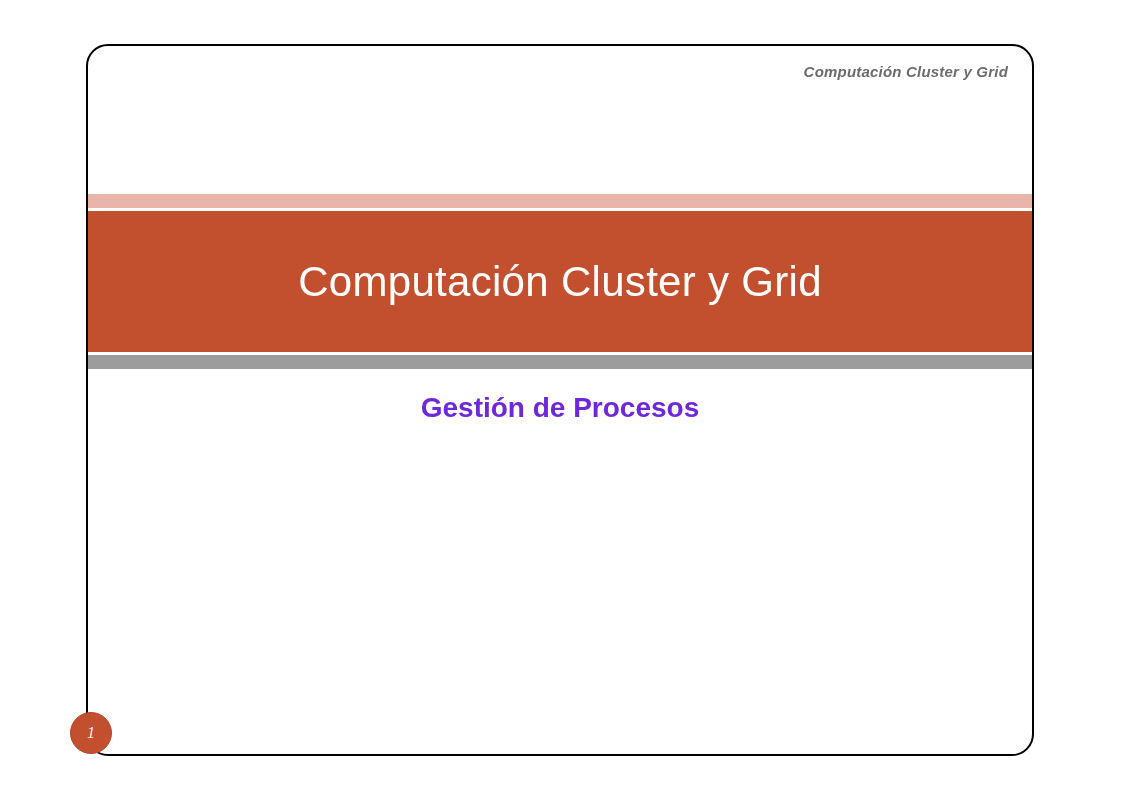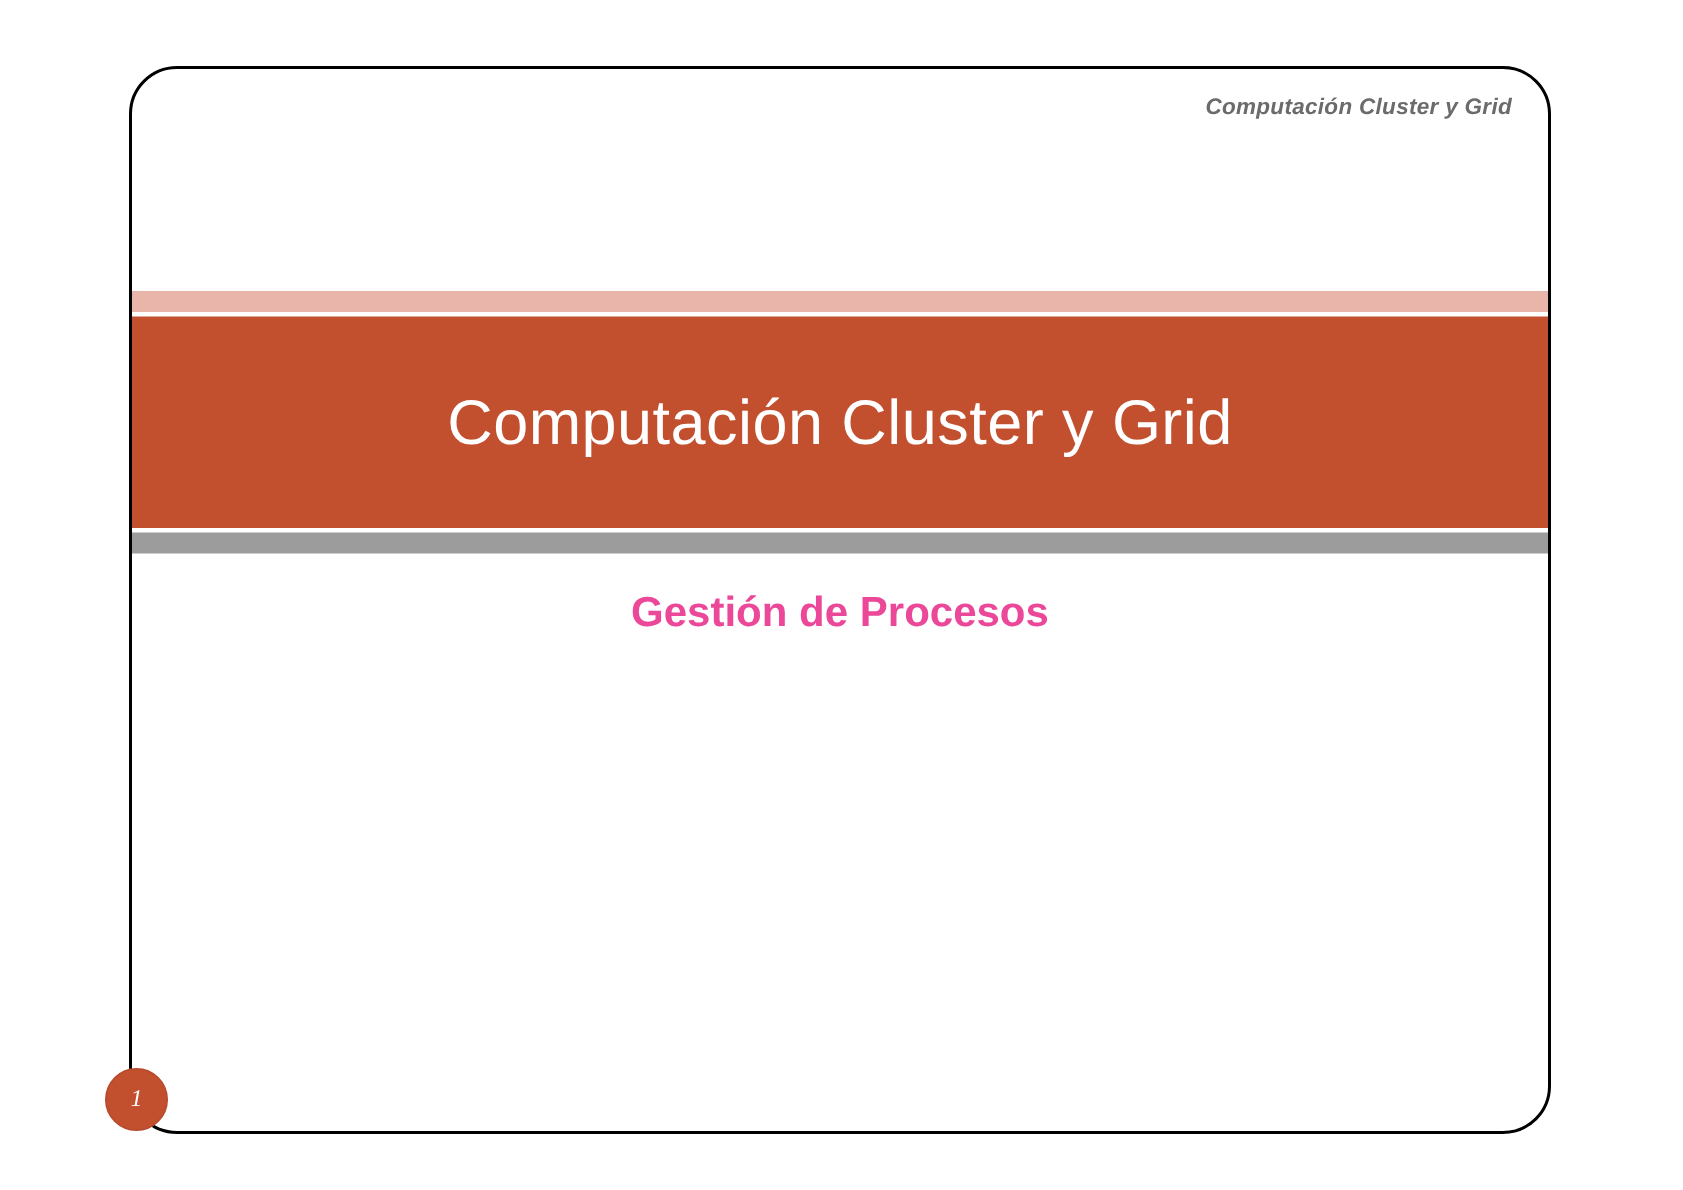--- a/index.html
+++ b/index.html
@@ -4,21 +4,21 @@
 <style>
   * { box-sizing: border-box; margin: 0; padding: 0; }
   html, body { width: 1122px; height: 793px; background: #ffffff; font-family: Verdana, Geneva, sans-serif; }
   .slide {
     position: absolute;
     left: 86px;
     top: 44px;
     width: 948px;
     height: 712px;
     border: 2px solid #000;
-    border-radius: 32px;
+    border-radius: 22px;
     background: #ffffff;
     overflow: hidden;
   }
   .header-label {
     position: absolute;
     top: 17px;
     right: 24px;
     font-style: italic;
     font-weight: 600;
     font-size: 15px;
@@ -61,21 +61,21 @@
     left: 0;
     right: 0;
     text-align: center;
     padding-left: 184px;
     padding-right: 184px;
   }
   .subtitle-text {
     display: inline-block;
     font-size: 28px;
     font-weight: 700;
-    color: #ec4899;
+    color: #6d28d9;
     font-family: Arial, Helvetica, sans-serif;
     text-align: left;
   }
   .page-badge {
     position: absolute;
     left: 70px;
     top: 712px;
     width: 42px;
     height: 42px;
     border-radius: 50%;

